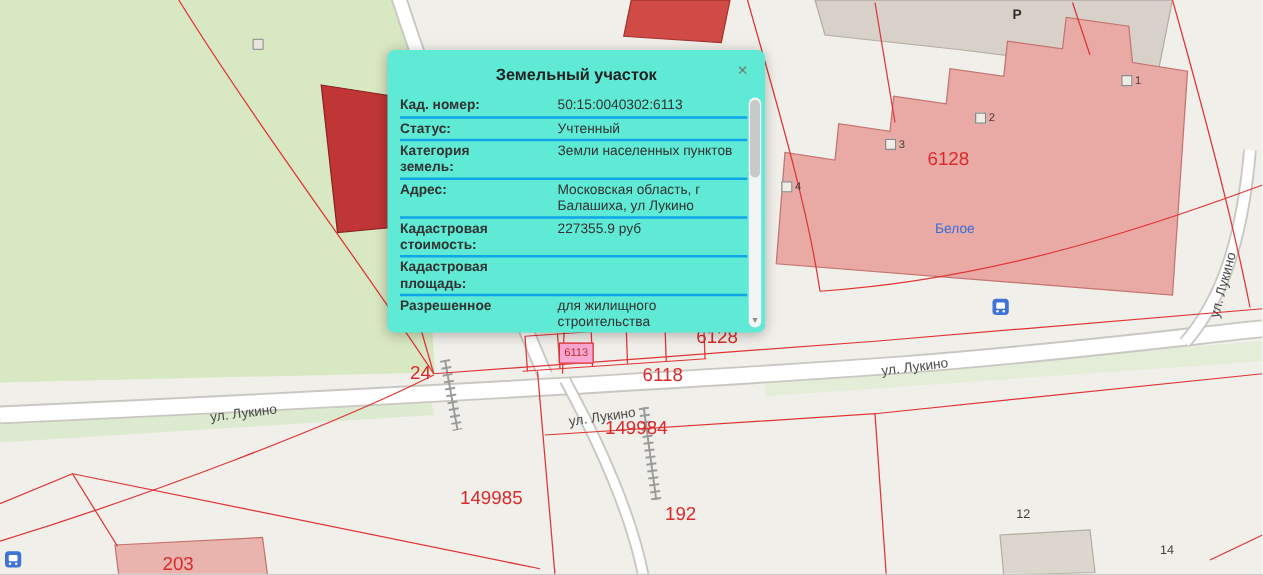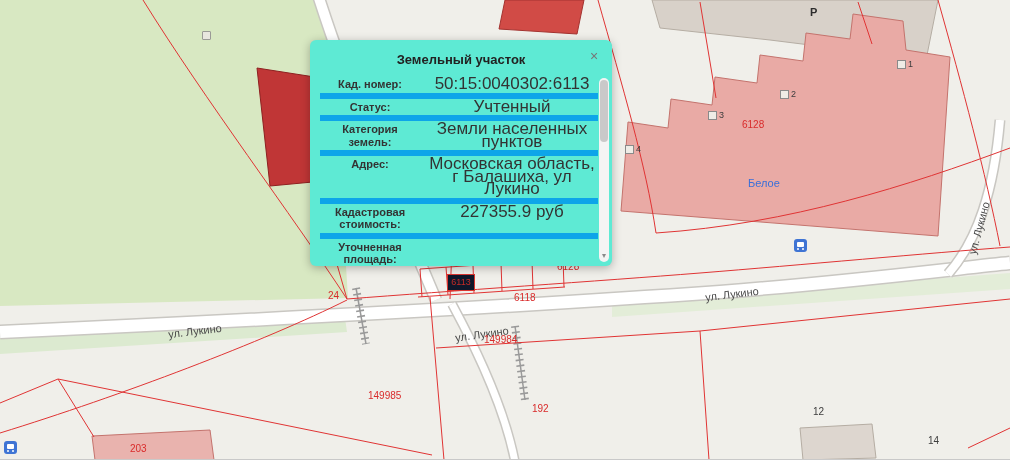--- a/index.html
+++ b/index.html
@@ -5,27 +5,27 @@
   html,body{margin:0;padding:0;background:#fff;}
   .stage{
     position:relative;width:1010px;height:460px;overflow:hidden;
     font-family:"Liberation Sans",sans-serif;
     background:#f0efea;border-bottom:1px solid #c9c9c9;box-sizing:border-box;
   }
   .map-svg{position:absolute;left:0;top:0;}
   
   .maplabel{position:absolute;white-space:nowrap;pointer-events:none;}
   .street{font-size:11px;color:#4a4a4a;}
-  .parcelnum{font-size:10px;color:#d92b2b;}
+  .parcelnum{font-size:15px;color:#d92b2b;}
   .housenum{font-size:10px;color:#3d3d3d;}
   .place{font-size:11px;color:#3a6fd8;}
   .parking{font-size:11px;font-weight:bold;color:#2d2d2d;}
   .sel-parcel{
     position:absolute;left:447px;top:274px;width:26px;height:15px;
-    background:#0f172a;border:1px solid #d9352f;color:#c62b26;
+    background:#f9a8d4;border:1px solid #d9352f;color:#c62b26;
     font-size:9px;line-height:15px;text-align:center;cursor:pointer;
   }
   .bmark{position:absolute;display:flex;align-items:center;gap:2px;}
   .bmark-icon{width:7px;height:7px;background:#efece6;border:1px solid #8a8a8a;display:inline-block;}
   .bmark-num{font-size:9px;color:#3d3d3d;}
   .bus{position:absolute;width:13px;height:13px;background:#3f74d4;border-radius:3px;}
   .bus i{position:absolute;left:3px;top:3px;width:7px;height:5px;background:#fff;border-radius:1px;}
   .bus b{position:absolute;left:3px;bottom:2px;width:2px;height:2px;background:#fff;border-radius:50%;}
   .bus b.r{left:auto;right:3px;}
   .poi{position:absolute;width:7px;height:7px;border:1px solid #9a9a96;background:#e8e6df;border-radius:1px;}
@@ -38,26 +38,26 @@
   .popup-title{
     padding:12px 24px 8px;text-align:center;
     font-size:13px;font-weight:bold;color:#222;
   }
   .popup-close{
     position:absolute;top:8px;right:10px;width:16px;height:16px;
     font-size:14px;line-height:16px;text-align:center;color:#777;cursor:pointer;
   }
   .popup-body{
     position:absolute;left:0;right:14px;top:36px;bottom:0;
-    padding:0 0 0 10px;overflow:hidden;text-align:center;
-  }
-  .prow{display:flex;padding:2px 0;border-top:6px solid #0ea5e9;}
+    padding:0 0 0 10px;overflow:hidden;
+  }
+  .prow{display:flex;padding:2px 0;border-top:2px solid #0ea5e9;}
   .prow:first-child{border-top:none;}
   .plabel{width:100px;flex:0 0 100px;font-size:11px;line-height:12.5px;font-weight:bold;color:#333;}
-  .pvalue{flex:1;font-size:17px;line-height:12.5px;color:#333;padding-left:6px;}
+  .pvalue{flex:1;font-size:11px;line-height:12.5px;color:#333;padding-left:6px;margin-left:20px;}
   .pscroll{
     position:absolute;top:38px;bottom:4px;right:3px;width:10px;
     background:#f4f4f4;border-radius:5px;
   }
   .pscroll-thumb{position:absolute;top:2px;left:1px;width:8px;height:62px;background:#c9c9c9;border-radius:4px;cursor:pointer;}
   .pscroll-down{
     position:absolute;bottom:0;left:0;width:10px;height:12px;
     font-size:8px;line-height:12px;text-align:center;color:#8a8a8a;cursor:pointer;
   }
 </style>
@@ -203,21 +203,21 @@
       </div>
       <div class="prow">
         <div class="plabel">Адрес:</div>
         <div class="pvalue">Московская область, г Балашиха, ул Лукино</div>
       </div>
       <div class="prow">
         <div class="plabel">Кадастровая стоимость:</div>
         <div class="pvalue">227355.9 руб</div>
       </div>
       <div class="prow">
-        <div class="plabel">Уточненная площадь:</div>
+        <div class="plabel">Кадастровая площадь:</div>
       </div>
       <div class="prow">
         <div class="plabel">Разрешенное</div>
         <div class="pvalue">для жилищного строительства</div>
       </div>
     </div>
 
     <div class="pscroll">
       <div class="pscroll-thumb"></div>
       <div class="pscroll-down">▾</div>

